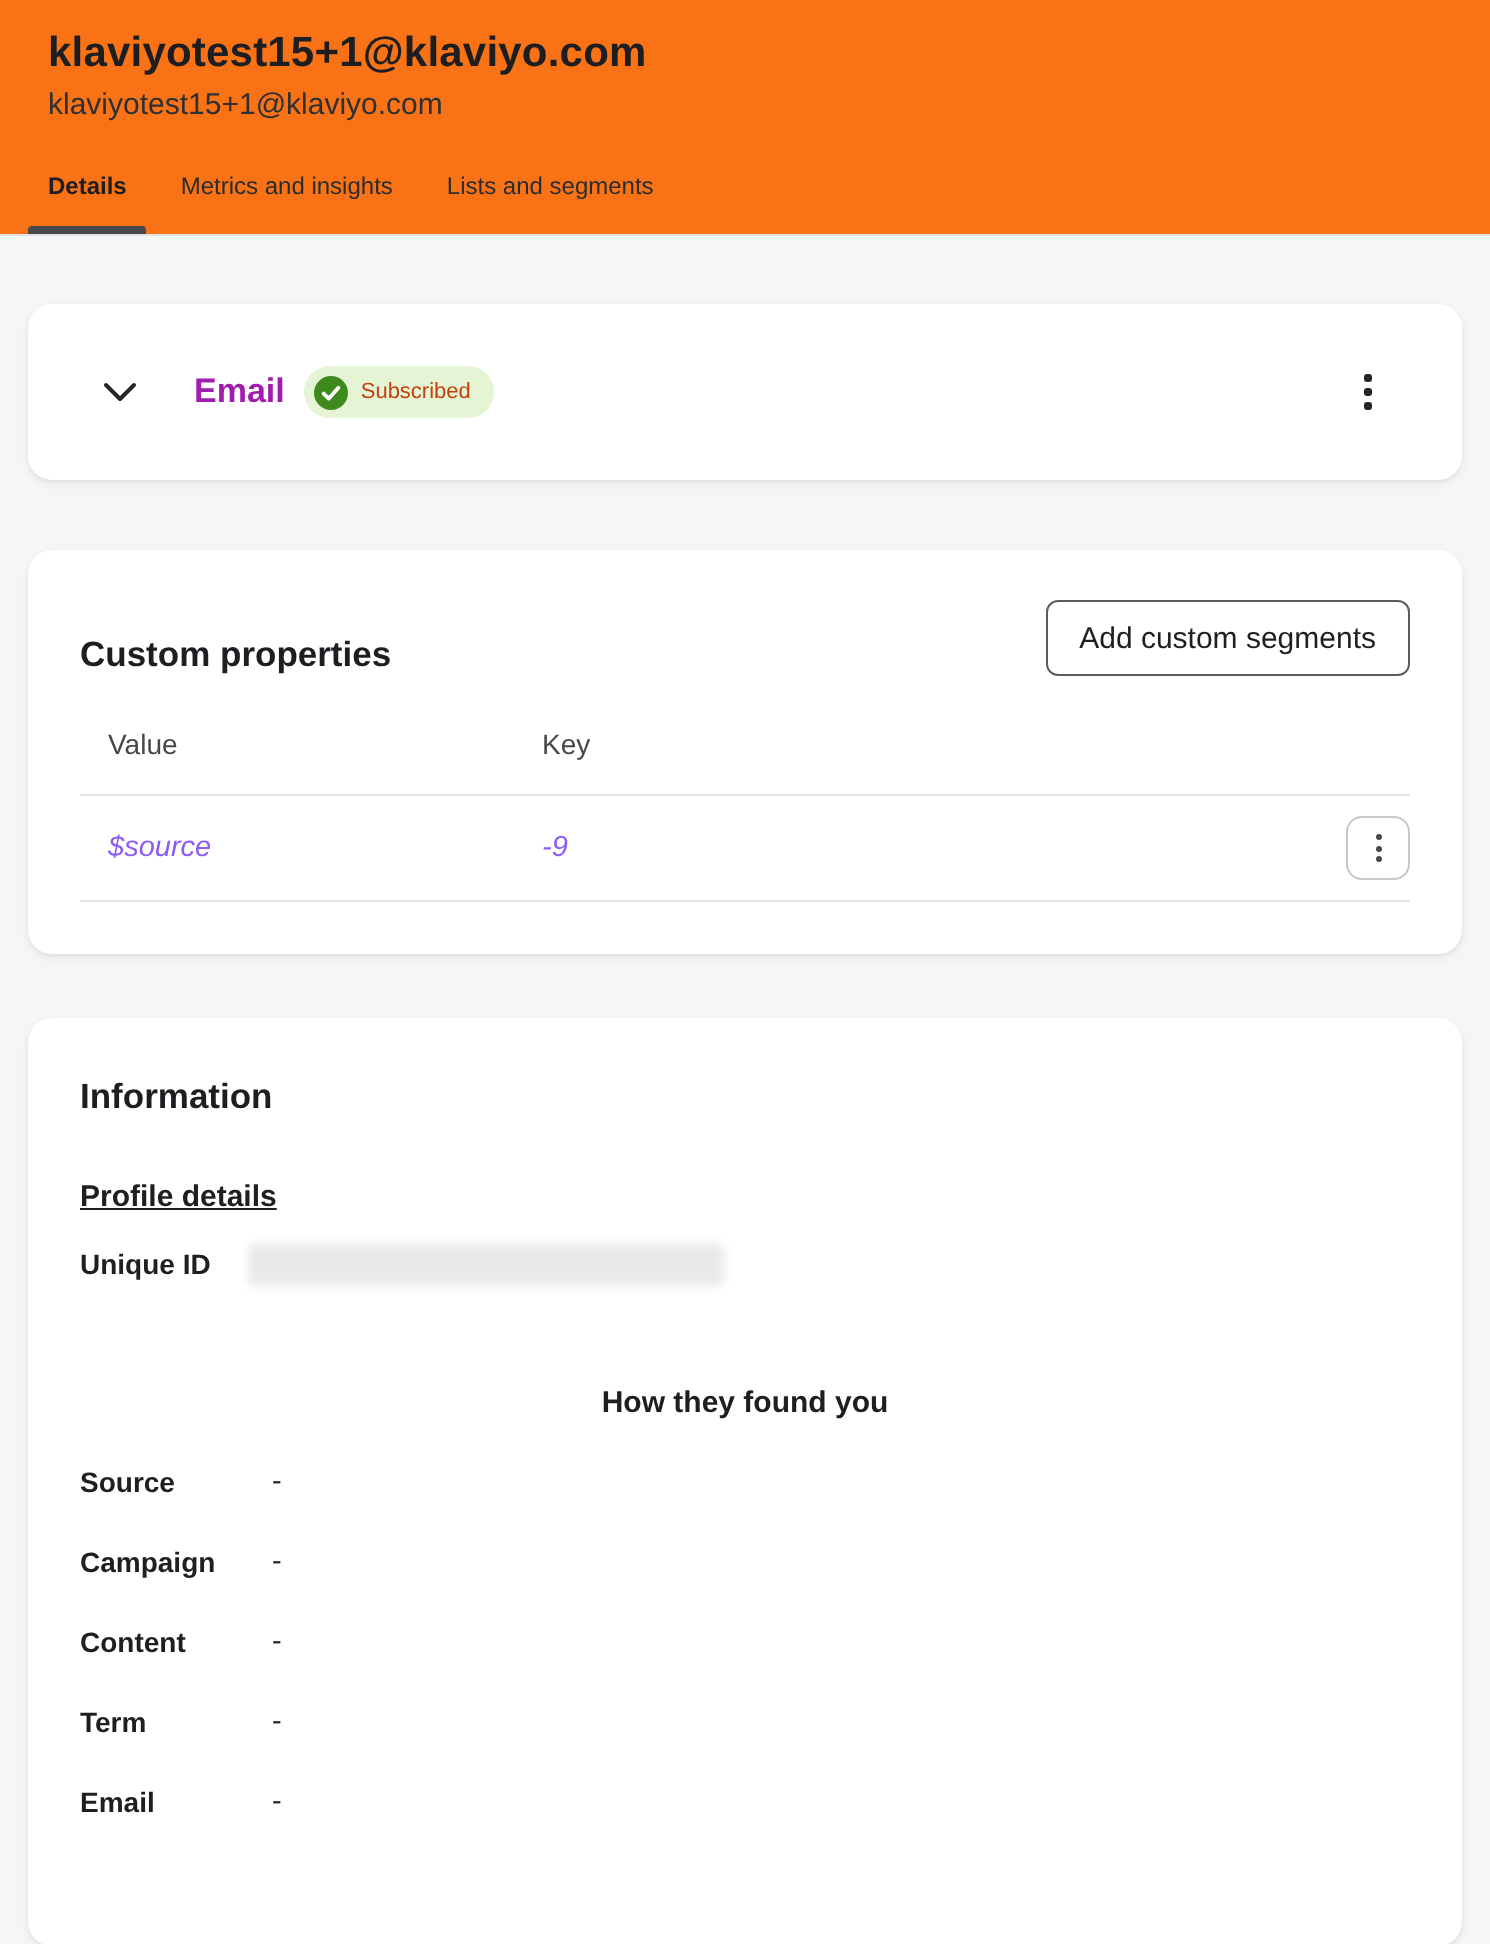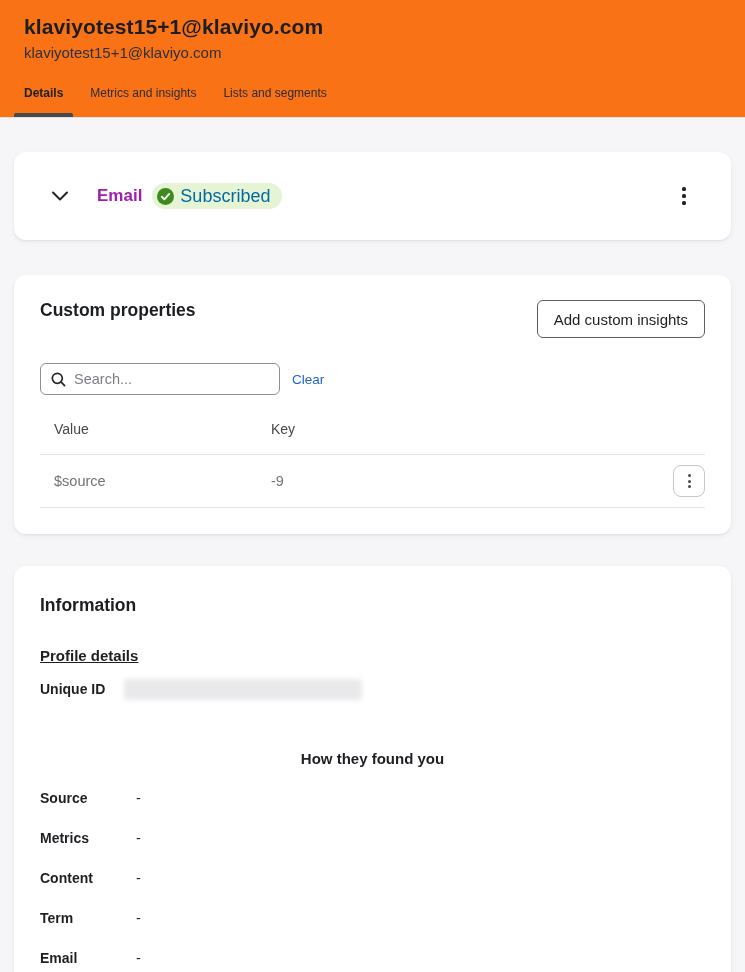--- a/index.html
+++ b/index.html
@@ -88,22 +88,22 @@
     margin-left: 10px;
     display: inline-flex;
     align-items: center;
     gap: 6px;
     background: #e5f4d4;
     border-radius: 13px;
     padding: 4px 12px 4px 5px;
     height: 26px;
   }
   .status-badge .badge-label {
-    font-size: 18px;
-    color: #0369a1;
+    font-size: 11px;
+    color: #c2410c;
     line-height: 16px;
     text-align: right;
   }
   .spacer { flex: 1; }
   .kebab-btn {
     background: none; border: none; cursor: pointer;
     display: flex; flex-direction: column; align-items: center; gap: 3px;
     padding: 4px;
   }
   .kebab-btn .dot {
@@ -111,21 +111,21 @@
     background: #232528;
   }
 
   
   .card-custom {
     padding: 25px 26px 0 26px;
     margin-bottom: 32px;
   }
   .card-header-row {
     display: flex;
-    align-items: flex-start;
+    align-items: flex-end;
     justify-content: space-between;
   }
   .card-title {
     font-size: 17.5px;
     font-weight: 700;
     color: #1c1e21;
   }
   .outline-btn {
     height: 38px;
     padding: 0 16px;
@@ -184,22 +184,23 @@
     font-size: 14px;
     color: #45474b;
     padding-left: 14px;
   }
   .prop-row.body-row {
     height: 53px;
     border-bottom: 1px solid #e3e4e6;
   }
   .prop-row.body-row .cell {
     font-size: 14.5px;
-    color: #737373;
+    color: #8b5cf6;
     padding-left: 14px;
+    font-style: italic;
   }
   .row-kebab-btn {
     width: 32px; height: 32px;
     background: #fff;
     border: 1px solid #c5c7ca;
     border-radius: 8px;
     display: flex; flex-direction: column;
     align-items: center; justify-content: center; gap: 2.5px;
     cursor: pointer;
     justify-self: end;
@@ -289,33 +290,21 @@
     <button class="kebab-btn">
       <span class="dot"></span>
       <span class="dot"></span>
       <span class="dot"></span>
     </button>
   </div>
 
   <div class="card card-custom">
     <div class="card-header-row">
       <div class="card-title">Custom properties</div>
-      <button class="outline-btn">Add custom insights</button>
-    </div>
-    <div class="search-row">
-      <div class="search-box">
-        <span style="display:flex">
-          <svg width="15" height="15" viewBox="0 0 15 15" fill="none">
-            <circle cx="6.3" cy="6.3" r="5" stroke="#232528" stroke-width="1.7"></circle>
-            <path d="M10.2 10.2 L13.6 13.6" stroke="#232528" stroke-width="1.7" stroke-linecap="round"></path>
-          </svg>
-        </span>
-        <input type="text" value="" placeholder="Search..." style="">
-      </div>
-      <button class="link-btn">Clear</button>
+      <button class="outline-btn">Add custom segments</button>
     </div>
     <div class="prop-table">
       <div class="prop-row head">
         <div class="cell">Value</div>
         <div class="cell">Key</div>
         <div class="cell"></div>
       </div>
       <div class="prop-row body-row">
         <div class="cell">$source</div>
         <div class="cell">-9</div>
@@ -338,21 +327,21 @@
       <div class="redacted-bar"></div>
     </div>
 
     <div class="section-title found-you-title">How they found you</div>
     <div class="found-you-rows">
       <div class="info-row found-row">
         <div class="info-label">Source</div>
         <div class="info-value">-</div>
       </div>
       <div class="info-row found-row">
-        <div class="info-label">Metrics</div>
+        <div class="info-label">Campaign</div>
         <div class="info-value">-</div>
       </div>
       <div class="info-row found-row">
         <div class="info-label">Content</div>
         <div class="info-value">-</div>
       </div>
       <div class="info-row found-row">
         <div class="info-label">Term</div>
         <div class="info-value">-</div>
       </div>

